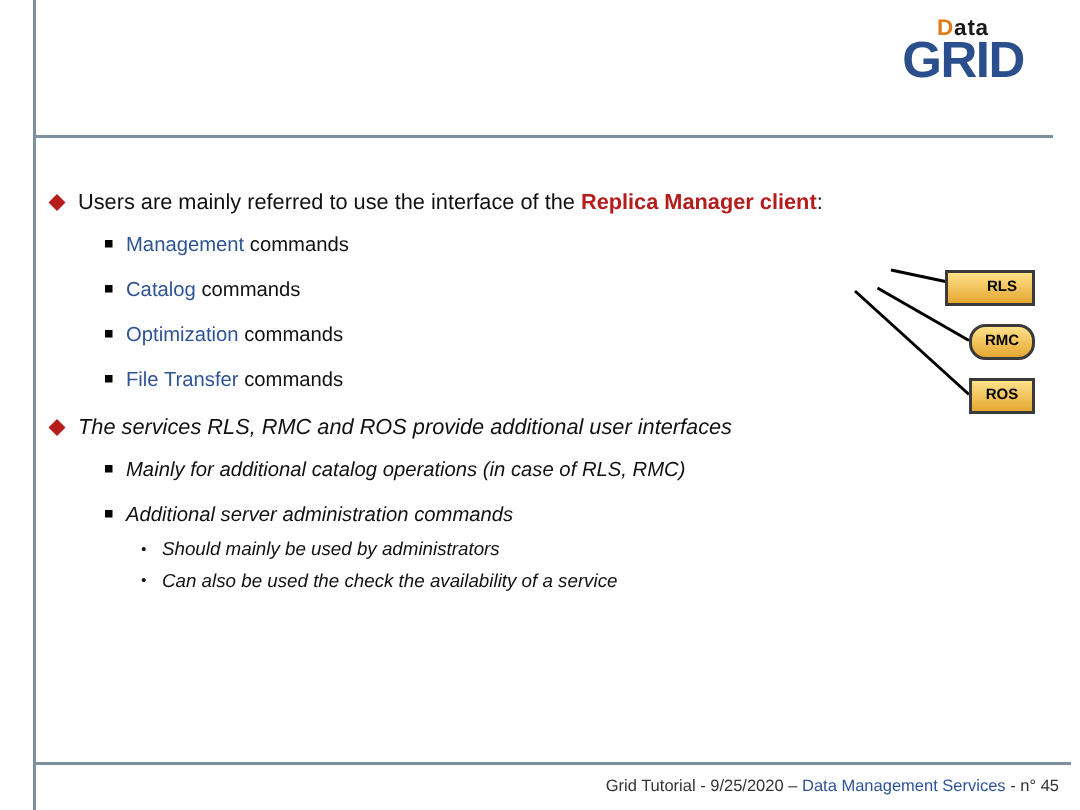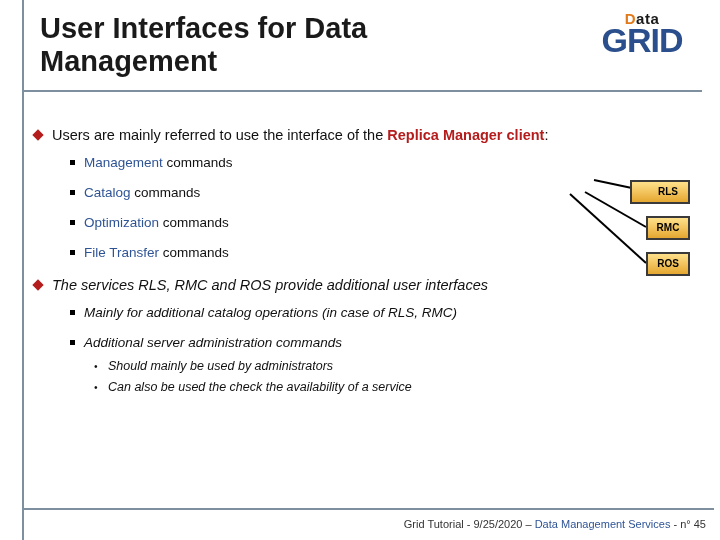--- a/index.html
+++ b/index.html
@@ -161,21 +161,21 @@
     height: 20px;
     border: 2px solid #3a3a3a;
     background: linear-gradient(#ffe18a, #e5a731);
     font-size: 10px;
     font-weight: 600;
     color: #000;
     text-align: center;
     line-height: 19px;
   }
   .svc-rls { top: 18px; padding-left: 16px; }
-  .svc-rmc { top: 54px; }
+  .svc-rmc { top: 54px; border-radius: 11px; }
   .svc-ros { top: 90px; }
   .diagram svg {
     position: absolute;
     left: 0;
     top: 0;
   }
   
   .foot-rule {
     position: absolute;
     left: 22px;
@@ -191,23 +191,20 @@
     color: #333;
   }
   .footer .navy { color: #2f5496; }
 </style>
 </head>
 <body>
 
 <div class="slide">
   <div class="left-rule"></div>
 
-  <div class="title-wrap">
-    <h1 class="title">User Interfaces for Data Management</h1>
-  </div>
   <div class="title-underline"></div>
 
   <div class="logo">
     <div class="logo-data">
       <span class="orange">D</span><span>ata</span>
     </div>
     <div class="logo-grid">GRID</div>
   </div>
 
   <div class="diagram">

